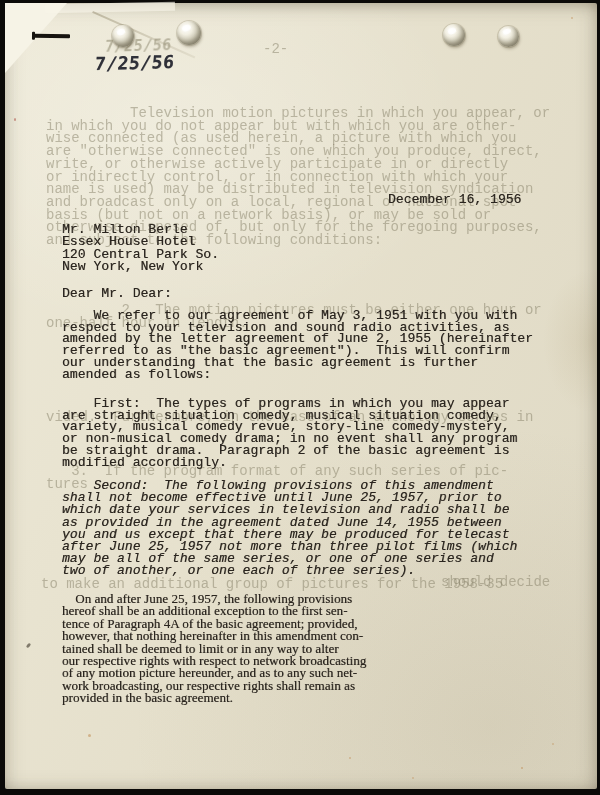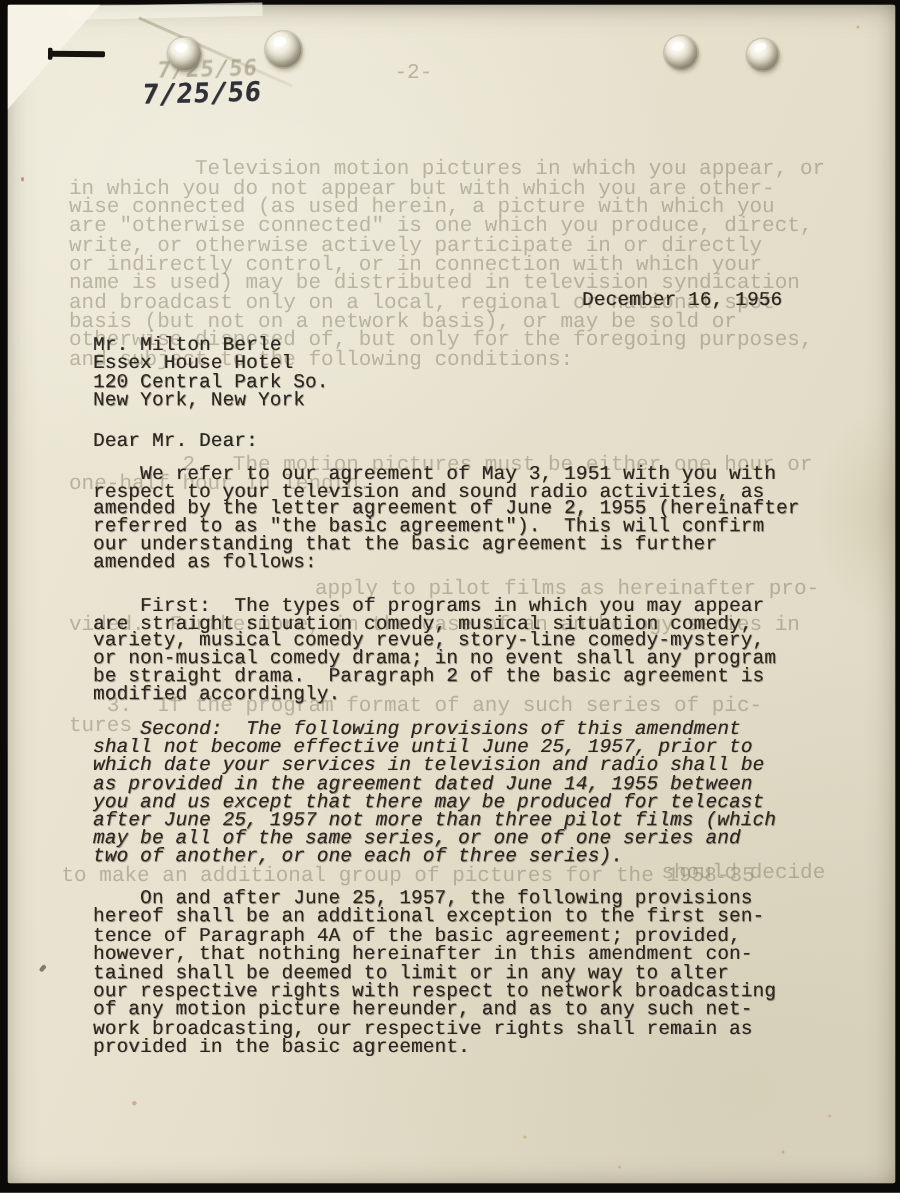--- a/index.html
+++ b/index.html
@@ -76,21 +76,21 @@
   }
   
   .typed{
     position:absolute;z-index:3;white-space:pre;
     font-family:"Liberation Mono",monospace;font-size:13px;line-height:11.7px;
     color:#2a251f;letter-spacing:.05px;
     text-shadow:.4px .4px .5px rgba(45,38,30,.55);
   }
   .addr{line-height:12.3px;}
   .p3{line-height:12.2px;font-style:italic;}
-  .p4{line-height:12.4px;}
+  .p4{line-height:12.4px;font-family:Liberation Serif, serif;}
   .handwritten{
     position:absolute;z-index:4;
     font-family:"DejaVu Sans Mono",monospace;font-weight:bold;font-size:18px;
     color:#2f3038;transform:skewX(-7deg) rotate(-1.5deg);letter-spacing:.5px;
     text-shadow:.3px .3px .4px rgba(40,42,55,.5);
   }
 </style>
 </head>
 <body>
 
@@ -114,21 +114,20 @@
 are "otherwise connected" is one which you produce, direct,
 write, or otherwise actively participate in or directly
 or indirectly control, or in connection with which your
 name is used) may be distributed in television syndication
 and broadcast only on a local, regional or national spot
 basis (but not on a network basis), or may be sold or
 otherwise disposed of, but only for the foregoing purposes,
 and subject to the following conditions:</div>
     <div class="ghost" style="left:41px;top:301px;">         2.  The motion pictures must be either one hour or
 one-half hour in length.</div>
-    <div class="ghost" style="left:205px;top:384px;">apply to pilot films as hereinafter pro-</div>
     <div class="ghost" style="left:41px;top:408px;">vided.  Furthermore, in the case of an anthology series in</div>
     <div class="ghost" style="left:41px;top:462px;">   3.  If the program format of any such series of pic-
 tures</div>
     <div class="ghost" style="left:436px;top:562px;margin-top:11px;">should decide</div>
     <div class="ghost" style="left:36px;top:575px;">to make an additional group of pictures for the 1958-35</div>
 
     <span class="handwritten" style="left:90px;top:49px;">7/25/56</span>
 
     <div class="typed" style="left:383px;top:191px;">December 16, 1956</div>
     <div class="typed addr" style="left:57px;top:221px;">Mr. Milton Berle

